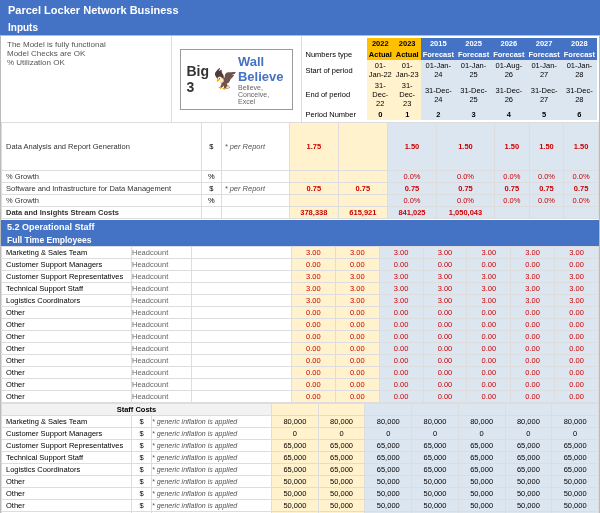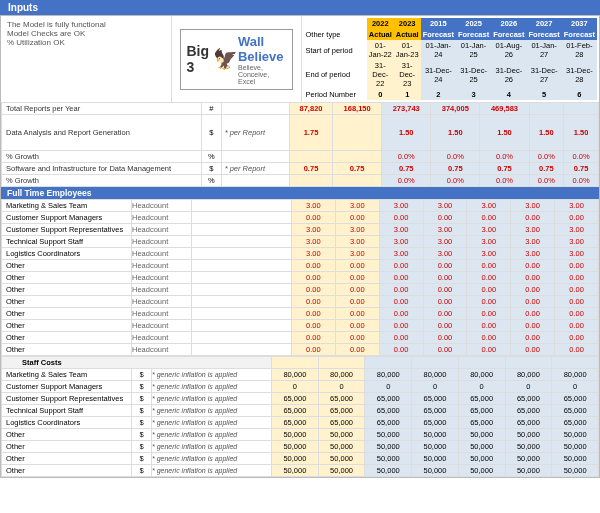--- a/index.html
+++ b/index.html
@@ -20,20 +20,23 @@
     .inputs-table .unit-col { width: 40px; color: #555; }
     .inputs-table .note-col { width: 100px; color: #555; font-style: italic; }
 
     .inputs-container { border: 1px solid #bbb; }
   </style>
 </head>
 <body>
 
 <div>
 
+  <div class="header">
+    <span>Parcel Locker Network Business</span>
+  </div>
 
   <div class="inputs-label">
     <span>Inputs</span>
   </div>
 
   <div class="inputs-container">
     <table style="width:100%; border-collapse:collapse; font-size:8px;">
       <tbody>
           <tr>
 
@@ -58,41 +61,41 @@
           <table style="width:100%; border-collapse:collapse; font-size:7.5px;">
             <tbody>
                   <tr>
               <td style="width:80px;"></td>
               <td style="text-align:center; font-weight:bold; background:#ffc000; padding:1px 2px;">2022</td>
               <td style="text-align:center; font-weight:bold; background:#ffc000; padding:1px 2px;">2023</td>
               <td style="text-align:center; font-weight:bold; background:#4472c4; color:white; padding:1px 2px;">2015</td>
               <td style="text-align:center; font-weight:bold; background:#4472c4; color:white; padding:1px 2px;">2025</td>
               <td style="text-align:center; font-weight:bold; background:#4472c4; color:white; padding:1px 2px;">2026</td>
               <td style="text-align:center; font-weight:bold; background:#4472c4; color:white; padding:1px 2px;">2027</td>
-              <td style="text-align:center; font-weight:bold; background:#4472c4; color:white; padding:1px 2px;">2037</td>
+              <td style="text-align:center; font-weight:bold; background:#4472c4; color:white; padding:1px 2px;">2028</td>
             </tr>
             <tr>
-              <td style="padding:1px 2px;">Other type</td>
+              <td style="padding:1px 2px;">Numbers type</td>
               <td style="text-align:center; background:#ffc000; font-weight:bold; padding:1px 2px;">Actual</td>
               <td style="text-align:center; background:#ffc000; font-weight:bold; padding:1px 2px;">Actual</td>
               <td style="text-align:center; background:#4472c4; color:white; font-weight:bold; padding:1px 2px;">Forecast</td>
               <td style="text-align:center; background:#4472c4; color:white; font-weight:bold; padding:1px 2px;">Forecast</td>
               <td style="text-align:center; background:#4472c4; color:white; font-weight:bold; padding:1px 2px;">Forecast</td>
               <td style="text-align:center; background:#4472c4; color:white; font-weight:bold; padding:1px 2px;">Forecast</td>
               <td style="text-align:center; background:#4472c4; color:white; font-weight:bold; padding:1px 2px;">Forecast</td>
             </tr>
             <tr>
               <td style="padding:1px 2px;">Start of period</td>
               <td style="text-align:center; background:#fff2cc; padding:1px 2px;">01-Jan-22</td>
               <td style="text-align:center; background:#fff2cc; padding:1px 2px;">01-Jan-23</td>
               <td style="text-align:center; background:#dce6f1; padding:1px 2px;">01-Jan-24</td>
               <td style="text-align:center; background:#dce6f1; padding:1px 2px;">01-Jan-25</td>
               <td style="text-align:center; background:#dce6f1; padding:1px 2px;">01-Aug-26</td>
               <td style="text-align:center; background:#dce6f1; padding:1px 2px;">01-Jan-27</td>
-              <td style="text-align:center; background:#dce6f1; padding:1px 2px;">01-Feb-28</td>
+              <td style="text-align:center; background:#dce6f1; padding:1px 2px;">01-Jan-28</td>
             </tr>
             <tr>
               <td style="padding:1px 2px;">End of period</td>
               <td style="text-align:center; background:#fff2cc; padding:1px 2px;">31-Dec-22</td>
               <td style="text-align:center; background:#fff2cc; padding:1px 2px;">31-Dec-23</td>
               <td style="text-align:center; background:#dce6f1; padding:1px 2px;">31-Dec-24</td>
               <td style="text-align:center; background:#dce6f1; padding:1px 2px;">31-Dec-25</td>
               <td style="text-align:center; background:#dce6f1; padding:1px 2px;">31-Dec-26</td>
               <td style="text-align:center; background:#dce6f1; padding:1px 2px;">31-Dec-27</td>
               <td style="text-align:center; background:#dce6f1; padding:1px 2px;">31-Dec-28</td>
@@ -111,35 +114,23 @@
               </table>
         </td>
       </tr>
     </tbody>
       </table>
 
     <table class="inputs-table" style="width:100%; border-collapse:collapse; font-size:7.5px;">
 
       <tbody>
 
-      <tr>
-        <td class="row-label" style="padding:1px 4px; border:1px solid #ddd;">Total Reports per Year</td>
-        <td style="border:1px solid #ddd; text-align:center;">#</td>
-        <td style="border:1px solid #ddd;"></td>
-        <td style="border:1px solid #ddd; background:#fff2cc; text-align:center; color:#c00; font-weight:bold;">87,820</td>
-        <td style="border:1px solid #ddd; background:#fff2cc; text-align:center; color:#c00; font-weight:bold;">168,150</td>
-        <td style="border:1px solid #ddd; background:#dce6f1; text-align:center; color:#c00; font-weight:bold;">273,743</td>
-        <td style="border:1px solid #ddd; background:#dce6f1; text-align:center; color:#c00; font-weight:bold;">374,005</td>
-        <td style="border:1px solid #ddd; background:#dce6f1; text-align:center; color:#c00; font-weight:bold;">469,583</td>
-        <td style="border:1px solid #ddd; background:#dce6f1; text-align:center;"></td>
-        <td style="border:1px solid #ddd; background:#dce6f1; text-align:center;"></td>
-      </tr>
-
-      <tr>
-        <td class="row-label" style="padding:13px 4px; border:1px solid #ddd;">Data Analysis and Report Generation</td>
+
+      <tr>
+        <td class="row-label" style="padding:19px 4px; border:1px solid #ddd;">Data Analysis and Report Generation</td>
         <td style="border:1px solid #ddd; text-align:center;">$</td>
         <td style="border:1px solid #ddd; font-style:italic; color:#555; padding:1px 3px;">* per Report</td>
         <td style="border:1px solid #ddd; background:#fff2cc; text-align:center; color:#c00; font-weight:bold;">1.75</td>
         <td style="border:1px solid #ddd; background:#fff2cc; text-align:center;"></td>
         <td style="border:1px solid #ddd; background:#dce6f1; text-align:center; color:#c00; font-weight:bold;">1.50</td>
         <td style="border:1px solid #ddd; background:#dce6f1; text-align:center; color:#c00; font-weight:bold;">1.50</td>
         <td style="border:1px solid #ddd; background:#dce6f1; text-align:center; color:#c00; font-weight:bold;">1.50</td>
         <td style="border:1px solid #ddd; background:#dce6f1; text-align:center; color:#c00; font-weight:bold;">1.50</td>
         <td style="border:1px solid #ddd; background:#dce6f1; text-align:center; color:#c00; font-weight:bold;">1.50</td>
       </tr>
@@ -176,23 +167,38 @@
         <td style="border:1px solid #ddd;"></td>
         <td style="border:1px solid #ddd; background:#fff2cc; text-align:center;"></td>
         <td style="border:1px solid #ddd; background:#fff2cc; text-align:center;"></td>
         <td style="border:1px solid #ddd; background:#dce6f1; text-align:center; color:#c00;">0.0%</td>
         <td style="border:1px solid #ddd; background:#dce6f1; text-align:center; color:#c00;">0.0%</td>
         <td style="border:1px solid #ddd; background:#dce6f1; text-align:center; color:#c00;">0.0%</td>
         <td style="border:1px solid #ddd; background:#dce6f1; text-align:center; color:#c00;">0.0%</td>
         <td style="border:1px solid #ddd; background:#dce6f1; text-align:center; color:#c00;">0.0%</td>
       </tr>
 
+      <tr>
+        <td class="row-label" style="padding:1px 4px; border:1px solid #ddd; font-weight:bold;">Data and Insights Stream Costs</td>
+        <td style="border:1px solid #ddd; text-align:center;"></td>
+        <td style="border:1px solid #ddd;"></td>
+        <td style="border:1px solid #ddd; background:#fff2cc; text-align:center; color:#c00; font-weight:bold;">378,338</td>
+        <td style="border:1px solid #ddd; background:#fff2cc; text-align:center; color:#c00; font-weight:bold;">615,921</td>
+        <td style="border:1px solid #ddd; background:#dce6f1; text-align:center; color:#c00; font-weight:bold;">841,025</td>
+        <td style="border:1px solid #ddd; background:#dce6f1; text-align:center; color:#c00; font-weight:bold;">1,050,043</td>
+        <td style="border:1px solid #ddd; background:#dce6f1; text-align:center;"></td>
+        <td style="border:1px solid #ddd; background:#dce6f1; text-align:center;"></td>
+        <td style="border:1px solid #ddd; background:#dce6f1; text-align:center;"></td>
+      </tr>
     </tbody>
       </table>
 
+    <div style="background:#4472c4; color:white; padding:2px 6px; font-weight:bold; font-size:9px; margin-top:1px;">
+      <span>5.2  Operational Staff</span>
+    </div>
 
     <div style="background:#4472c4; color:white; padding:1px 6px; font-size:8.5px; font-weight:bold;">
       <span>Full Time Employees</span>
     </div>
 
     <table style="width:100%; border-collapse:collapse; font-size:7.5px;">
       <tbody>
       <tr>
         <td style="width:130px; padding:1px 4px; border:1px solid #ddd;">Marketing &amp; Sales Team</td>
         <td style="width:60px; border:1px solid #ddd; color:#666;">Headcount</td>
@@ -348,21 +354,21 @@
         <td style="border:1px solid #ddd; background:#dce6f1; text-align:center; color:#c00;">0.00</td>
         <td style="border:1px solid #ddd; background:#dce6f1; text-align:center; color:#c00;">0.00</td>
         <td style="border:1px solid #ddd; background:#dce6f1; text-align:center; color:#c00;">0.00</td>
       </tr>
     </tbody>
       </table>
 
     <table style="width:100%; border-collapse:collapse; font-size:7.5px;">
       <tbody>
           <tr>
-        <td colspan="3" style="font-weight:bold; padding:1px 20px; border:1px solid #ddd; background:#f2f2f2;">
+        <td colspan="3" style="font-weight:bold; padding:1px 8px; border:1px solid #ddd; background:#f2f2f2;text-align:center;">
           <span>Staff Costs</span>
         </td>
         <td style="border:1px solid #ddd; background:#fff2cc;"></td>
         <td style="border:1px solid #ddd; background:#fff2cc;"></td>
         <td style="border:1px solid #ddd; background:#dce6f1;"></td>
         <td style="border:1px solid #ddd; background:#dce6f1;"></td>
         <td style="border:1px solid #ddd; background:#dce6f1;"></td>
         <td style="border:1px solid #ddd; background:#dce6f1;"></td>
         <td style="border:1px solid #ddd; background:#dce6f1;"></td>
       </tr>

